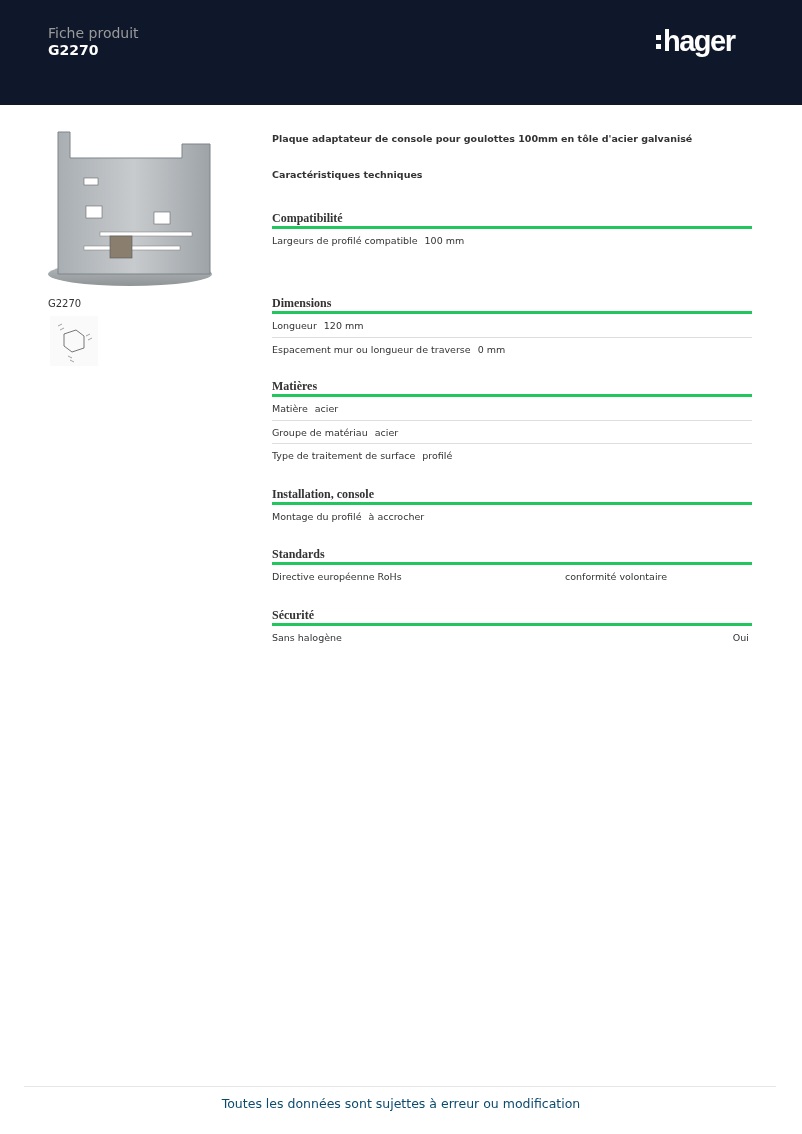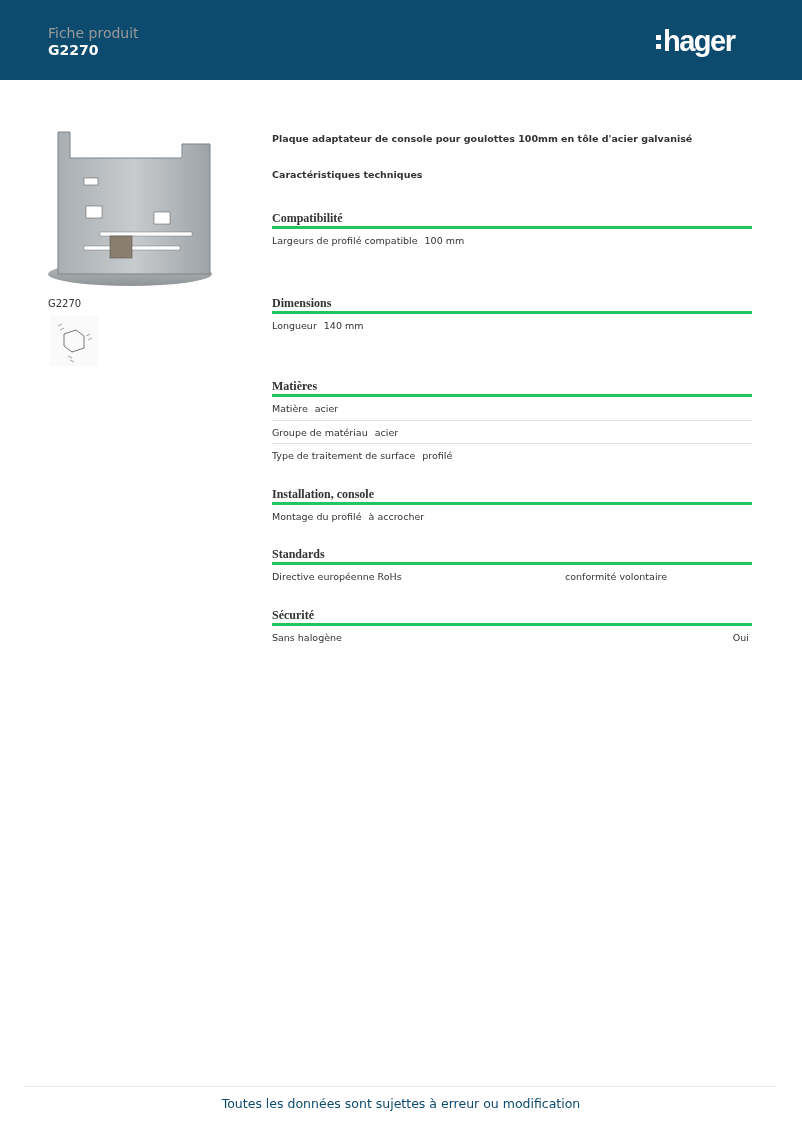--- a/index.html
+++ b/index.html
@@ -1,21 +1,21 @@
 <!DOCTYPE html>
 <html><head>
   <meta charset="utf-8">
   <style>
     * { box-sizing: border-box; margin: 0; padding: 0; }
     html, body { width: 802px; height: 1134px; background: #ffffff; overflow: hidden; }
     body { font-family: "DejaVu Sans", sans-serif; color: #333333; position: relative; }
 
     .header {
-      position: absolute; left: 0; top: 0; width: 802px; height: 80px;
-      background: #0c4a6e;
+      position: absolute; left: 0; top: 0; width: 802px; height: 105px;
+      background: #0f172a;
     }
     .header-subtitle {
       position: absolute; left: 48px; top: 25px;
       font-size: 14px; color: #9a9a9a; font-weight: normal;
     }
     .header-title {
       position: absolute; left: 48px; top: 42px;
       font-size: 14px; color: #ffffff; font-weight: bold;
     }
     .logo {
@@ -124,21 +124,22 @@
   <div class="desc">Plaque adaptateur de console pour goulottes 100mm en tôle d'acier galvanisé</div>
   <div class="tech-title">Caractéristiques techniques</div>
 
   <div class="section" style="top:211px;">
     <div class="section-title">Compatibilité</div>
     <div class="row"><span>Largeurs de profilé compatible</span><span class="val">100 mm</span></div>
   </div>
 
   <div class="section" style="top:296px;">
     <div class="section-title">Dimensions</div>
-    <div class="row"><span>Longueur</span><span class="val">140 mm</span></div>
+    <div class="row"><span>Longueur</span><span class="val">120 mm</span></div>
+    <div class="row"><span>Espacement mur ou longueur de traverse</span><span class="val">0 mm</span></div>
   </div>
 
   <div class="section" style="top:379px;">
     <div class="section-title">Matières</div>
     <div class="row"><span>Matière</span><span class="val">acier</span></div>
     <div class="row"><span>Groupe de matériau</span><span class="val">acier</span></div>
     <div class="row"><span>Type de traitement de surface</span><span class="val">profilé</span></div>
   </div>
 
   <div class="section" style="top:487px;">

